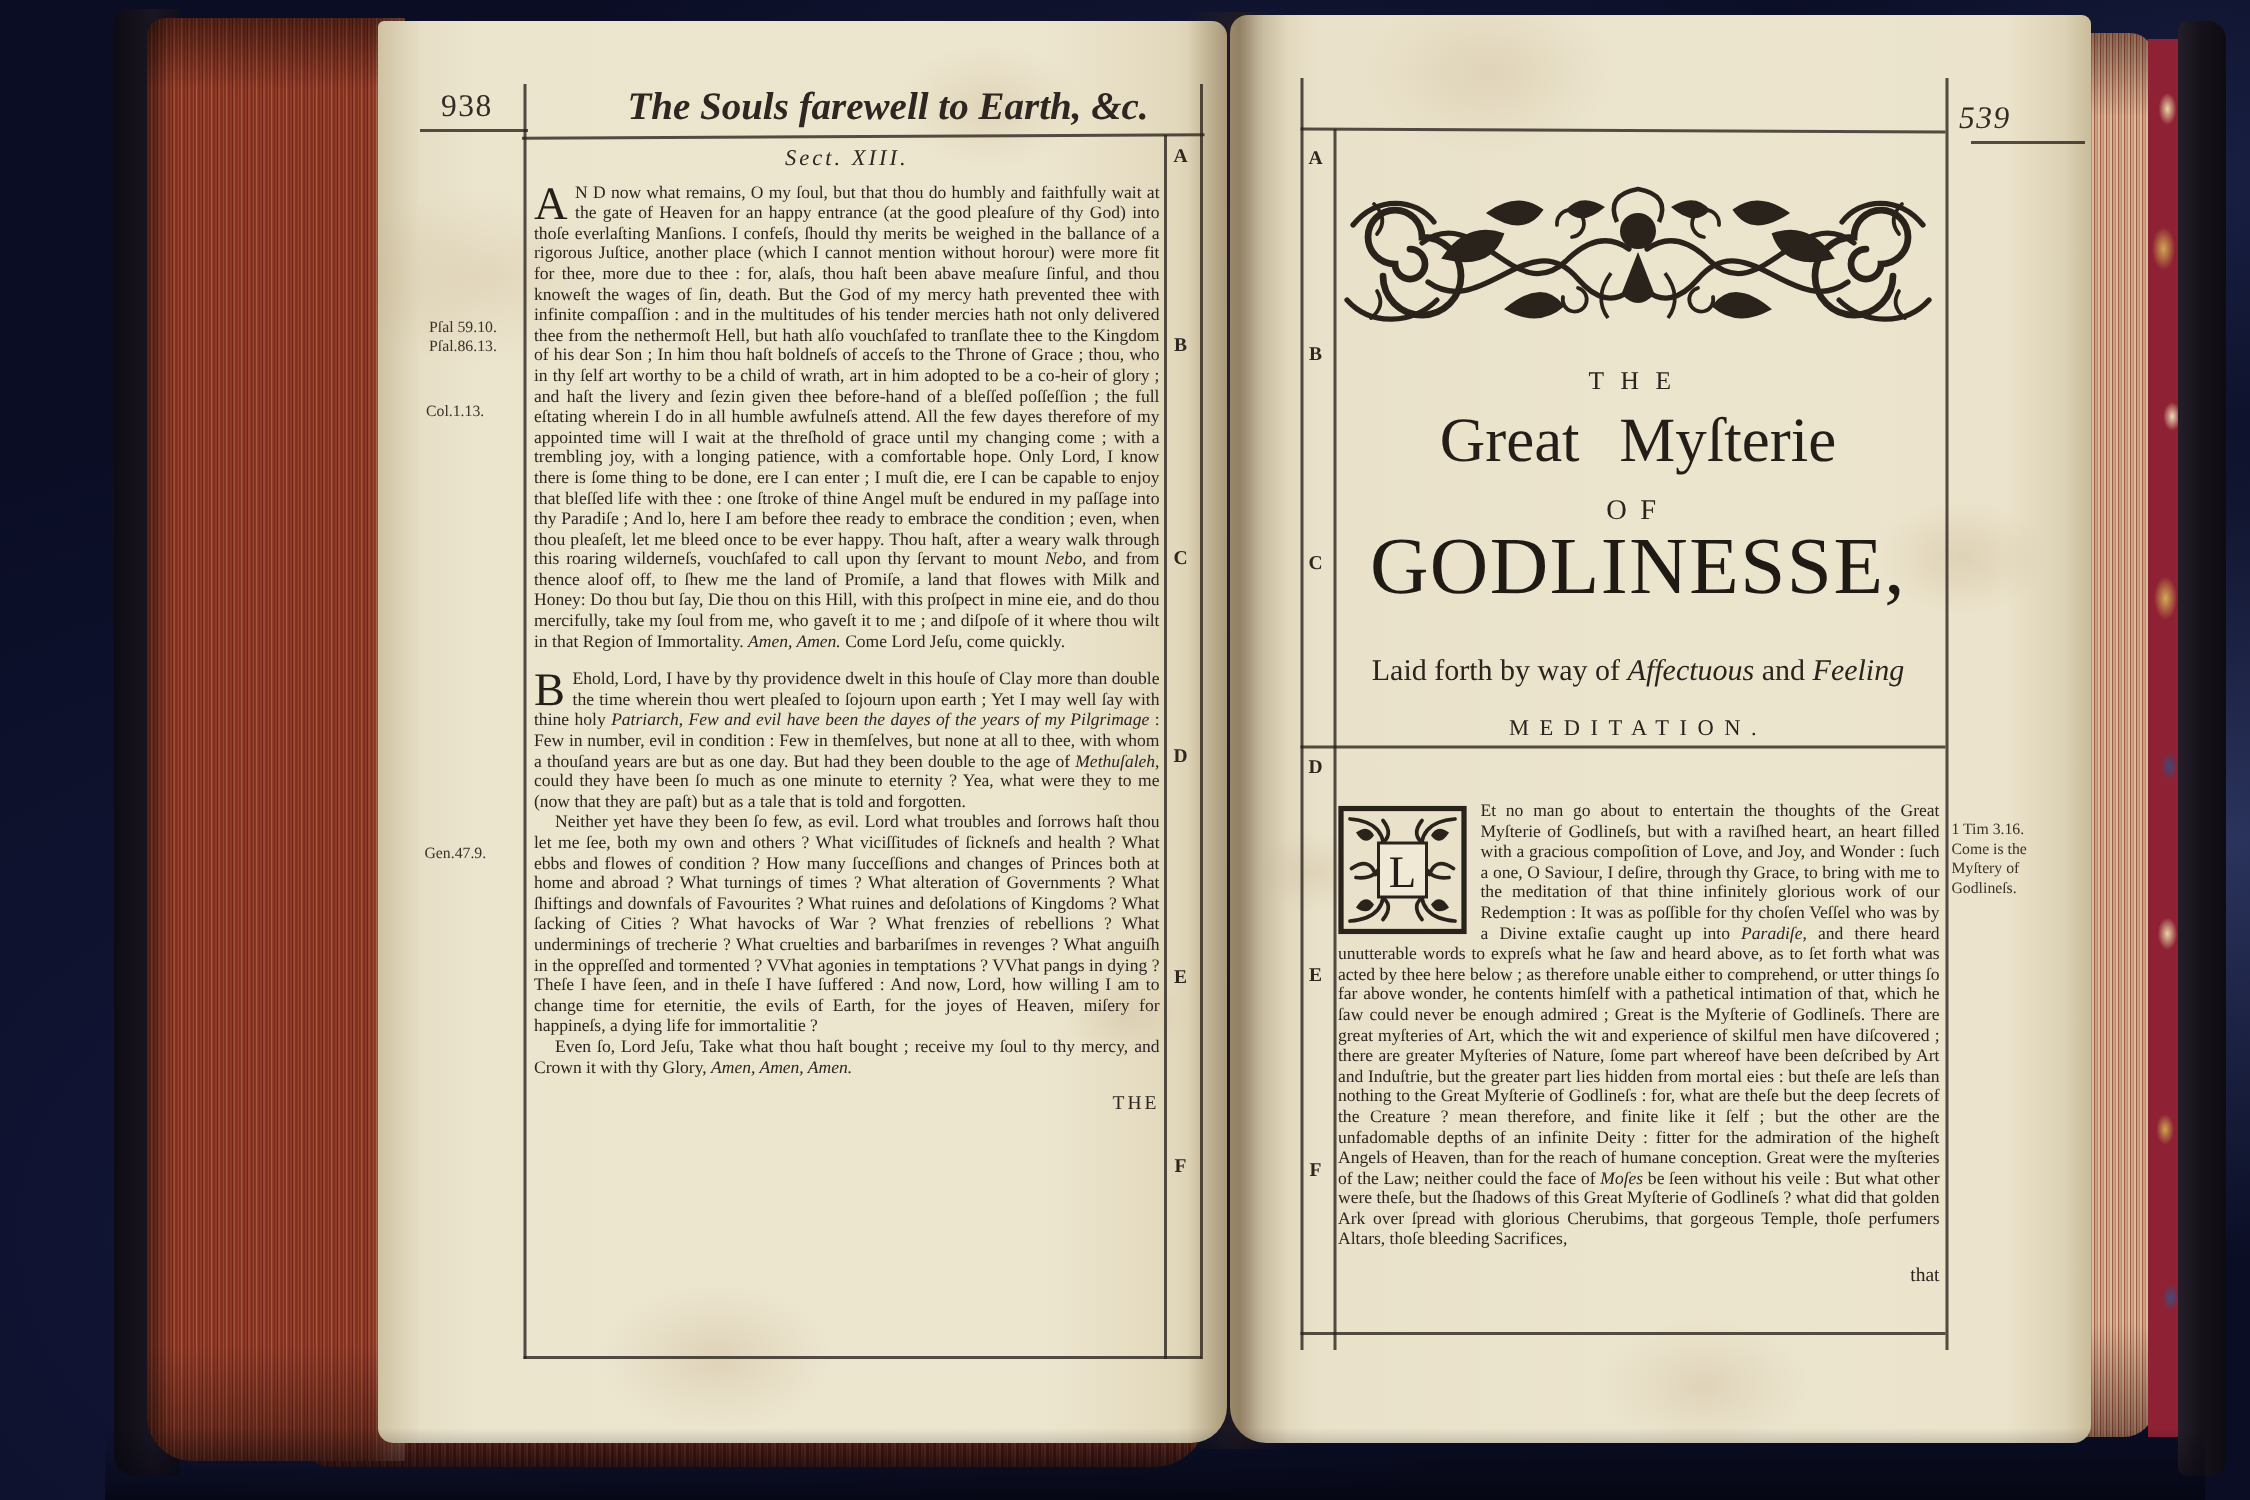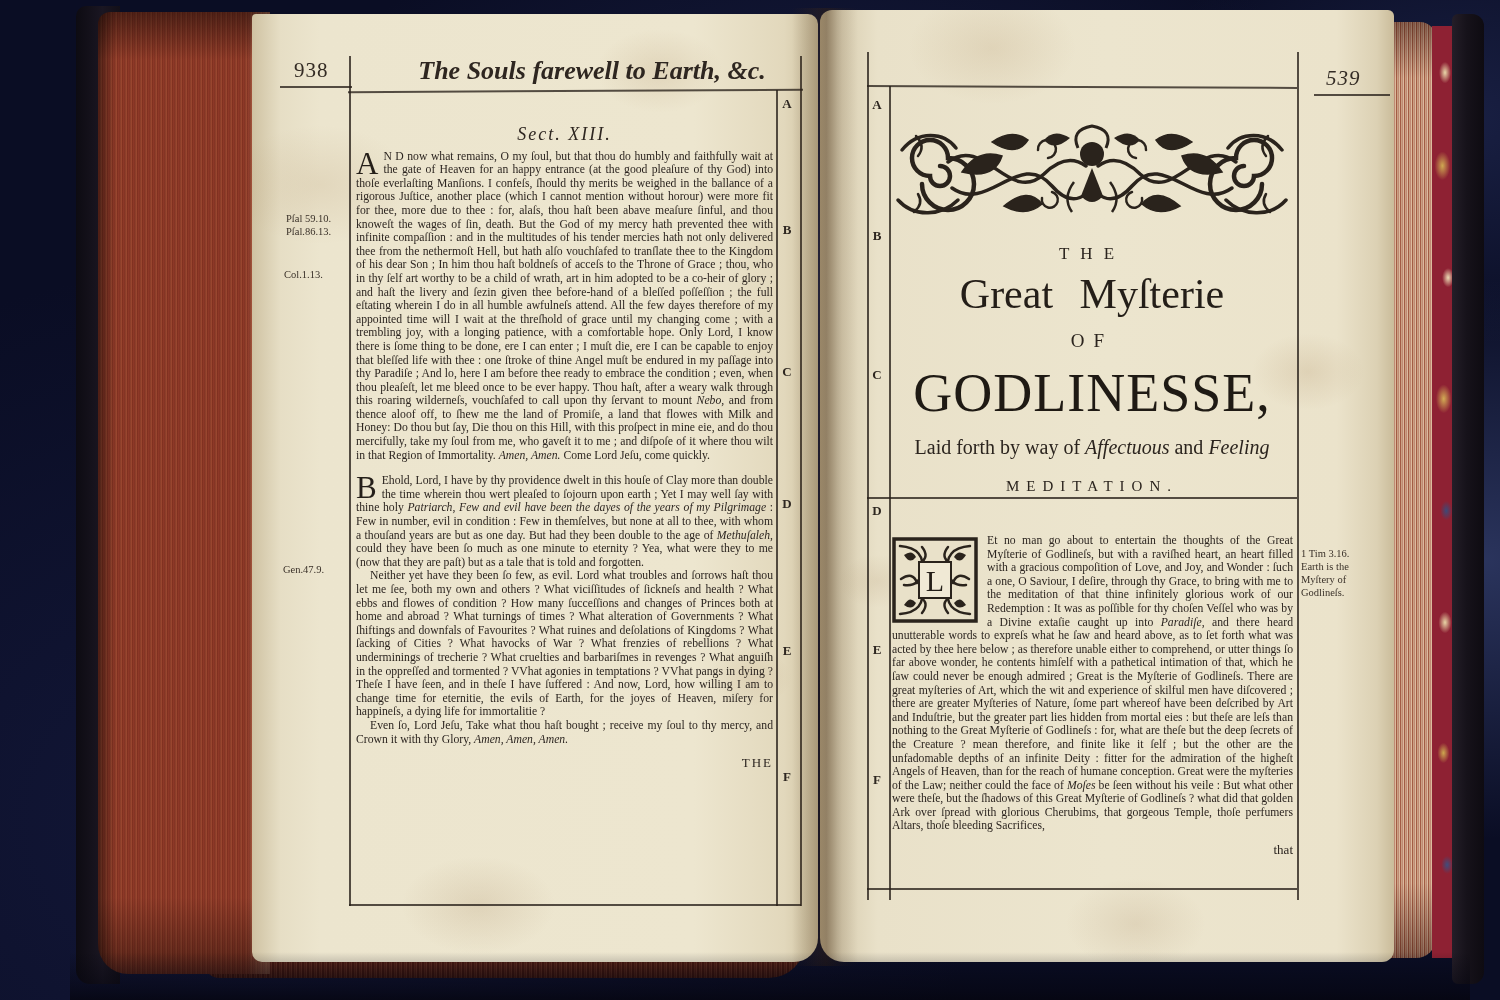--- a/index.html
+++ b/index.html
@@ -73,21 +73,21 @@
       radial-gradient(80px 55px at 85% 38%, rgba(150,110,60,.15), transparent 70%),
       radial-gradient(100px 65px at 55% 96%, rgba(140,100,55,.13), transparent 70%),
       radial-gradient(55px 38px at 10% 60%, rgba(140,100,55,.10), transparent 70%),
       linear-gradient(90deg,#bfae8c 0%,#d8cdb0 3%,#e9e1c9 10%,#ece5ce 50%,#ebe3cb 90%,#dcd1b4 97%,#cabc9a 100%);
   }
   .rule{background:rgba(40,32,25,.78);}
   .vline{width:1.5px;}
   .hline{height:1.5px;}
   .pagenum{font-size:21px;letter-spacing:1px;color:#332b24;}
   .running-title{font-style:italic;font-weight:600;font-size:26px;text-align:center;color:#2e2620;}
-  .sect{font-style:italic;font-size:18px;text-align:center;letter-spacing:2px;color:#2e2620;margin-top:28px;}
+  .sect{font-style:italic;font-size:15px;text-align:center;letter-spacing:2px;color:#2e2620;}
   .colletter{font-size:13px;font-weight:600;width:18px;text-align:center;color:#2e2721;}
   .marginnote{font-size:10.5px;color:#3a3129;line-height:13px;}
   .bodytext{font-size:11.7px;line-height:13.6px;text-align:justify;color:#2c2520;}
   .bodytext p{margin:0;}
   .dropcap{float:left;font-size:31px;line-height:26px;padding:1px 5px 0 0;font-weight:500;color:#251f19;}
   .indent{text-indent:14px;}
   .gap{margin-top:12px !important;}
   .catchword{text-align:right;font-size:13px;letter-spacing:2px;margin-top:10px;color:#2c2520;}
   .t-the{font-size:17px;letter-spacing:11px;text-align:center;color:#2b241e;}
   .t-great{font-size:42px;word-spacing:16px;text-align:center;color:#241e18;}
@@ -135,21 +135,21 @@
     <div class="sect" style="margin-bottom:8px;">Sect. XIII.</div>
     <p><span class="dropcap">A</span><span>N D now what remains, O my ſoul, but that thou do humbly and faithfully wait at the gate of Heaven for an happy entrance (at the good pleaſure of thy God) into thoſe everlaſting Manſions.  I confeſs, ſhould thy merits be weighed in the ballance of a rigorous Juſtice, another place (which I cannot mention without horour) were more fit for thee, more due to thee : for, alaſs, thou haſt been abave meaſure ſinful, and thou knoweſt the wages of ſin, death.  But the God of my mercy hath prevented thee with infinite compaſſion :  and in the multitudes of his tender mercies hath not only delivered thee from the nethermoſt Hell,  but hath alſo vouchſafed to tranſlate thee to the Kingdom of his dear Son ;  In him thou haſt boldneſs of acceſs to the Throne of Grace ;  thou, who in thy ſelf art worthy to be a child of wrath, art in him adopted to be a co-heir of glory ;  and haſt the livery and ſezin given thee before-hand of a bleſſed poſſeſſion ;  the full eſtating wherein I do in all humble awfulneſs attend.  All the few dayes therefore of my appointed time will I wait at the threſhold of grace until my changing come ;  with a trembling joy, with a longing patience, with a comfortable hope. Only Lord, I know there is ſome thing to be done, ere I can enter ;  I muſt die, ere I can be capable to enjoy that bleſſed life with thee :  one ſtroke of thine Angel muſt be endured in my paſſage into thy Paradiſe ;  And lo, here I am before thee ready to embrace the condition ;  even, when thou pleaſeſt, let me bleed once to be ever happy.  Thou haſt, after a weary walk through this roaring wilderneſs, vouchſafed to call upon thy ſervant to mount <i>Nebo</i>, and from thence aloof off, to ſhew me the land of Promiſe, a land that flowes with Milk and Honey:  Do thou but ſay, Die thou on this Hill, with this proſpect in mine eie, and do thou mercifully, take my ſoul from me, who gaveſt it to me ; and diſpoſe of it where thou wilt in that Region of Immortality. <i>Amen, Amen.</i>  Come Lord Jeſu, come quickly.</span></p>
     <p class="gap"><span class="dropcap">B</span><span>Ehold, Lord,  I have by thy providence dwelt in this houſe of Clay more than double the time wherein thou wert pleaſed to ſojourn upon earth ; Yet I may well ſay with thine holy <i>Patriarch</i>, <i>Few and evil have been the dayes of the years of my Pilgrimage</i> :  Few in number, evil in condition :  Few in themſelves, but none at all to thee, with whom a thouſand years are but as one day. But had they been double to the age of <i>Methuſaleh</i>,  could they have been ſo much as one minute to eternity ?  Yea, what were they to me (now that they are paſt) but as a tale that is told and forgotten.</span></p>
     <p class="indent"><span>Neither yet have they been ſo few, as evil.  Lord what troubles and ſorrows haſt thou let me ſee, both my own and others ?  What viciſſitudes of ſickneſs and health ?  What ebbs and flowes of condition ?  How many ſucceſſions and changes of Princes both at home and abroad ?  What turnings of times ? What alteration of Governments ?  What ſhiftings and downfals of Favourites ?  What ruines and deſolations of Kingdoms ?  What ſacking of Cities ? What havocks of War ?  What frenzies of rebellions ?  What underminings of trecherie ?  What cruelties and barbariſmes in revenges ?  What anguiſh in the oppreſſed and tormented ?  VVhat agonies in temptations ?  VVhat pangs in dying ?  Theſe I have ſeen, and in theſe I have ſuffered :  And now, Lord, how willing I am to change time for eternitie, the evils of Earth, for the joyes of Heaven, miſery for happineſs, a dying life for immortalitie ?</span></p>
     <p class="indent"><span>Even ſo,  Lord Jeſu, Take what thou haſt bought ;  receive my ſoul to thy mercy, and Crown it with thy Glory, <i>Amen, Amen, Amen.</i></span></p>
     <div class="catchword">THE</div>
   </div>
 </div>
 
 <div class="abs page page-right">
-  <div class="abs pagenum" style="left:506px;top:56px;font-style:italic;font-family:Liberation Serif, serif;">539</div>
+  <div class="abs pagenum" style="left:486px;top:56px;font-style:italic;font-family:Liberation Serif, serif;">539</div>
   <div class="abs rule hline" style="left:494px;top:84px;width:76px;"></div>
 
   <div class="abs rule vline" style="left:47px;top:42px;height:848px;"></div>
   <div class="abs rule vline" style="left:69px;top:76px;height:814px;"></div>
   <div class="abs rule vline" style="left:477px;top:42px;height:848px;"></div>
   <div class="abs rule hline" style="left:47px;top:76px;width:430px;transform:rotate(0.25deg);"></div>
   <div class="abs rule hline" style="left:47px;top:878px;width:430px;"></div>
 
   <div class="abs colletter" style="left:48px;top:87px;">A</div>
   <div class="abs colletter" style="left:48px;top:218px;">B</div>
@@ -184,21 +184,21 @@
       <path d="M178,16 q-16,-10 -26,2 q10,12 26,-2 z" fill="#2a231c"></path>
       <path d="M222,16 q16,-10 26,2 q-10,12 -26,-2 z" fill="#2a231c"></path>
       <path d="M182,60 q-12,16 -2,30" fill="none" stroke="#2a231c" stroke-width="2.5"></path>
       <path d="M218,60 q12,16 2,30" fill="none" stroke="#2a231c" stroke-width="2.5"></path>
     </g>
   </svg>
 
   <div class="abs t-the" style="left:72px;top:234px;width:400px;">THE</div>
   <div class="abs t-great" style="left:72px;top:260px;width:400px;">Great Myſterie</div>
   <div class="abs t-of" style="left:72px;top:320px;width:400px;">OF</div>
-  <div class="abs t-god" style="left:60px;top:352px;width:424px;">GODLINESSE,</div>
+  <div class="abs t-god" style="left:60px;top:336px;width:424px;">GODLINESSE,</div>
   <div class="abs t-sub" style="left:72px;top:426px;width:400px;">Laid forth by way of <i>Affectuous</i> and <i>Feeling</i></div>
   <div class="abs t-med" style="left:72px;top:468px;width:400px;">MEDITATION.</div>
 
   <div class="abs rule hline" style="left:47px;top:487px;width:430px;"></div>
 
   <div class="abs bodytext" style="left:72px;top:524px;width:401px;">
     <svg class="initial-block" width="86" height="86" viewBox="0 0 86 86">
       <rect x="2" y="2" width="82" height="82" fill="#e9e1c9" stroke="#2a231c" stroke-width="3.5"></rect>
       <g stroke="#2a231c" fill="none" stroke-width="2.5" stroke-linecap="round">
         <path d="M8,9 q26,2 22,26 q-3,15 -18,13"></path>
@@ -220,20 +220,20 @@
       </g>
       <rect x="27" y="25" width="32" height="36" fill="#f0e9d5" stroke="#2a231c" stroke-width="2"></rect>
       <text x="43" y="54" text-anchor="middle" font-size="30" font-family="Liberation Serif, DejaVu Serif, serif" fill="#241e18">L</text>
     </svg>
     <p><span>Et no man go about to entertain the thoughts of the Great Myſterie of Godlineſs,  but with a raviſhed heart, an heart filled with a gracious compoſition of Love, and Joy, and Wonder :  ſuch a one, O Saviour, I deſire, through thy Grace, to bring with me to the meditation of that thine infinitely glorious work of our Redemption :  It was as poſſible for thy choſen Veſſel who was by a Divine extaſie caught up into <i>Paradiſe</i>, and there heard unutterable words to expreſs what he ſaw and heard above, as to ſet forth what was acted by thee here below ;  as therefore unable either to comprehend, or utter things ſo far above wonder, he contents himſelf with a pathetical intimation of that, which he ſaw could never be enough admired ;  Great is the Myſterie of Godlineſs.   There are great myſteries of Art, which the wit and experience of skilful men have diſcovered ;  there are greater Myſteries of Nature, ſome part whereof have been deſcribed by Art and Induſtrie, but the greater part lies hidden from mortal eies :  but theſe are leſs than nothing to the Great Myſterie of Godlineſs :   for,  what are theſe but the deep ſecrets of the Creature ? mean therefore, and finite like it ſelf ;  but the other are the unfadomable depths of an infinite Deity :  fitter for the admiration of the higheſt Angels of Heaven, than for the reach of humane conception. Great were the myſteries of the Law; neither could the face of <i>Moſes</i> be ſeen without his veile :   But what other were theſe, but the ſhadows of this Great Myſterie of Godlineſs ?  what did that golden Ark over ſpread with glorious Cherubims, that gorgeous Temple, thoſe perfumers Altars, thoſe bleeding Sacrifices,</span></p>
     <div class="catchword" style="letter-spacing:0;">that</div>
   </div>
 
   <div class="abs marginnote" style="left:481px;top:537px;width:70px;">
     <div>1 Tim 3.16.</div>
-    <div>Earth is the</div>
+    <div>Come is the</div>
     <div>Myſtery of</div>
     <div>Godlineſs.</div>
   </div>
 </div>
 
 <div class="abs gutter"></div>
 <div class="abs bottom-shadow"></div>
 
 </body></html>

